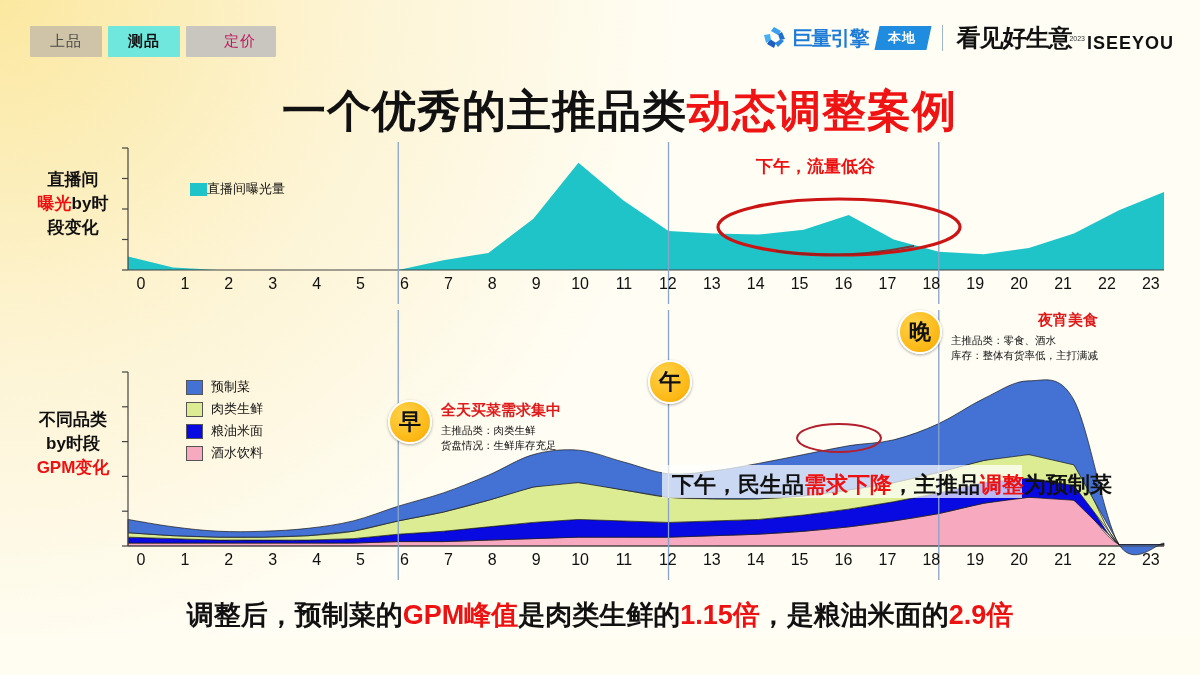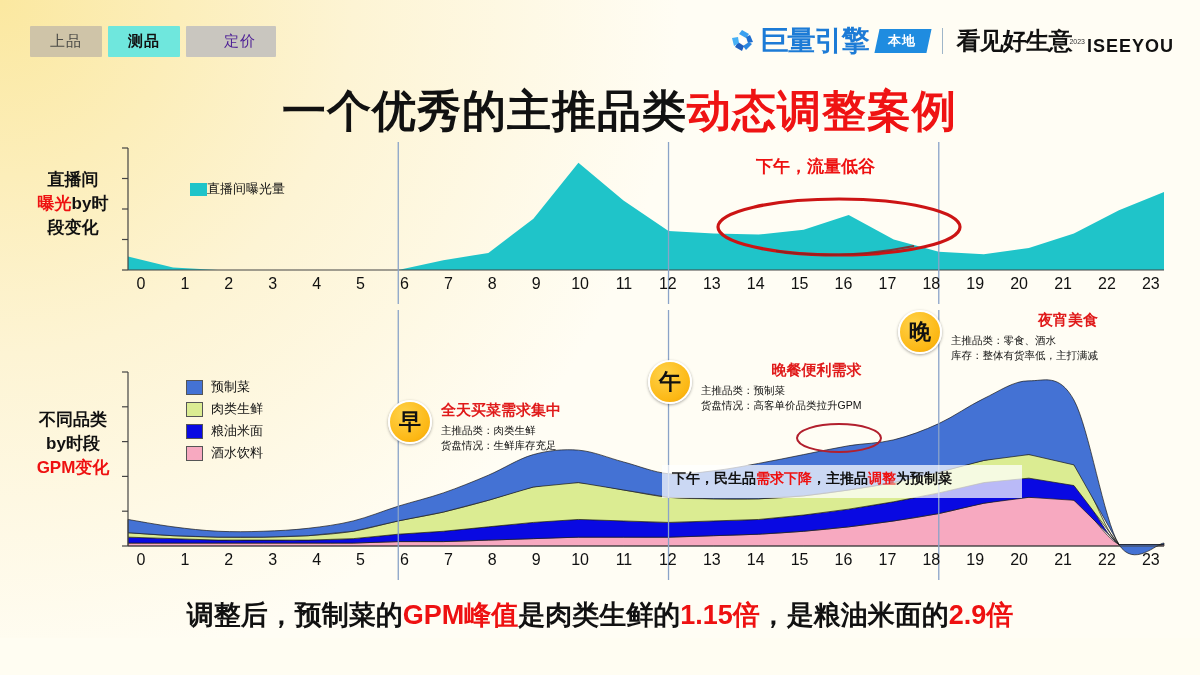--- a/index.html
+++ b/index.html
@@ -15,28 +15,28 @@
       radial-gradient(circle at 100% 100%, #fbe9a4 0%, #fdf5d6 24%, #fffdf4 48%),
       linear-gradient(180deg,#fffdf3 0%,#fffdf3 100%);
   }
 
   
   #tabs{position:absolute;left:30px;top:26px;display:flex;gap:6px;}
   .tab{
     padding:6px 20px;font-size:15px;color:#4a4a46;letter-spacing:1px;
     background:#cfc4a8;border-radius:1px;line-height:1.25;
   }
-  .tab.t2{background:#c9c6bf;color:#4c1d95;padding-left:38px;}
+  .tab.t2{background:#c9c6bf;color:#be185d;padding-left:38px;}
   .tab.active{background:#6fe7dd;color:#111;font-weight:bold;}
 
   
   #brand{position:absolute;right:26px;top:22px;display:flex;align-items:center;gap:9px;}
   #brand .ju{display:flex;align-items:center;gap:5px;}
   #brand .jumark{width:24px;height:24px;position:relative;}
-  #brand .jutext{font-size:28px;font-weight:bold;color:#1c7bd6;letter-spacing:-1px;}
+  #brand .jutext{font-size:20px;font-weight:bold;color:#1c7bd6;letter-spacing:-1px;}
   #brand .local{
     font-size:13px;color:#fff;font-weight:bold;background:#1f8ce0;
     padding:3px 13px 3px 11px;transform:skewX(-12deg);letter-spacing:1px;
   }
   #brand .local span{display:inline-block;transform:skewX(12deg);}
   #brand .vline{width:1px;height:26px;background:#9fb6c9;margin:0 4px;}
   #brand .see{display:flex;align-items:flex-end;}
   #brand .seecn{font-size:24px;font-weight:bold;color:#111;letter-spacing:-1px;}
   #brand .seeen{font-size:18px;font-weight:bold;color:#111;letter-spacing:1px;}
   #brand .yr{font-size:7px;color:#333;position:relative;top:-12px;left:-2px;}
@@ -92,21 +92,21 @@
   #cardAM{left:388px;top:400px;}
   #cardNOON{left:648px;top:360px;}
   #cardPM{left:898px;top:310px;}
 
   
   #redNote1{position:absolute;left:756px;top:155px;font-size:17px;font-weight:bold;color:#ee1111;white-space:nowrap;}
   #ellipse1{position:absolute;left:714px;top:196px;width:250px;height:62px;pointer-events:none;}
   #ellipse2{position:absolute;left:794px;top:422px;width:90px;height:32px;pointer-events:none;}
 
   #banner{
-    position:absolute;left:672px;top:470px;font-size:14px;font-weight:bold;
+    position:absolute;left:672px;top:470px;font-size:22px;font-weight:bold;
     white-space:nowrap;color:#111;
   }
   #banner .r{color:#ee1111;}
 
   
   #footer{
     position:absolute;left:0;right:0;top:597px;text-align:center;
     font-size:27px;font-weight:bold;white-space:nowrap;color:#111;
   }
   #footer .r{color:#ee1111;}
@@ -283,25 +283,20 @@
     <div class="badge">早</div>
     <div class="txt">
       <div class="hd">全天买菜需求集中</div>
       <div class="ln">主推品类：肉类生鲜</div>
       <div class="ln">货盘情况：生鲜库存充足</div>
     </div>
   </div>
 
   <div class="card" id="cardNOON">
     <div class="badge">午</div>
-    <div class="txt">
-      <div class="hd">晚餐便利需求</div>
-      <div class="ln">主推品类：预制菜</div>
-      <div class="ln">货盘情况：高客单价品类拉升GPM</div>
-    </div>
   </div>
 
   <div class="card" id="cardPM">
     <div class="badge">晚</div>
     <div class="txt">
       <div class="hd">夜宵美食</div>
       <div class="ln">主推品类：零食、酒水</div>
       <div class="ln">库存：整体有货率低，主打满减</div>
     </div>
   </div>

